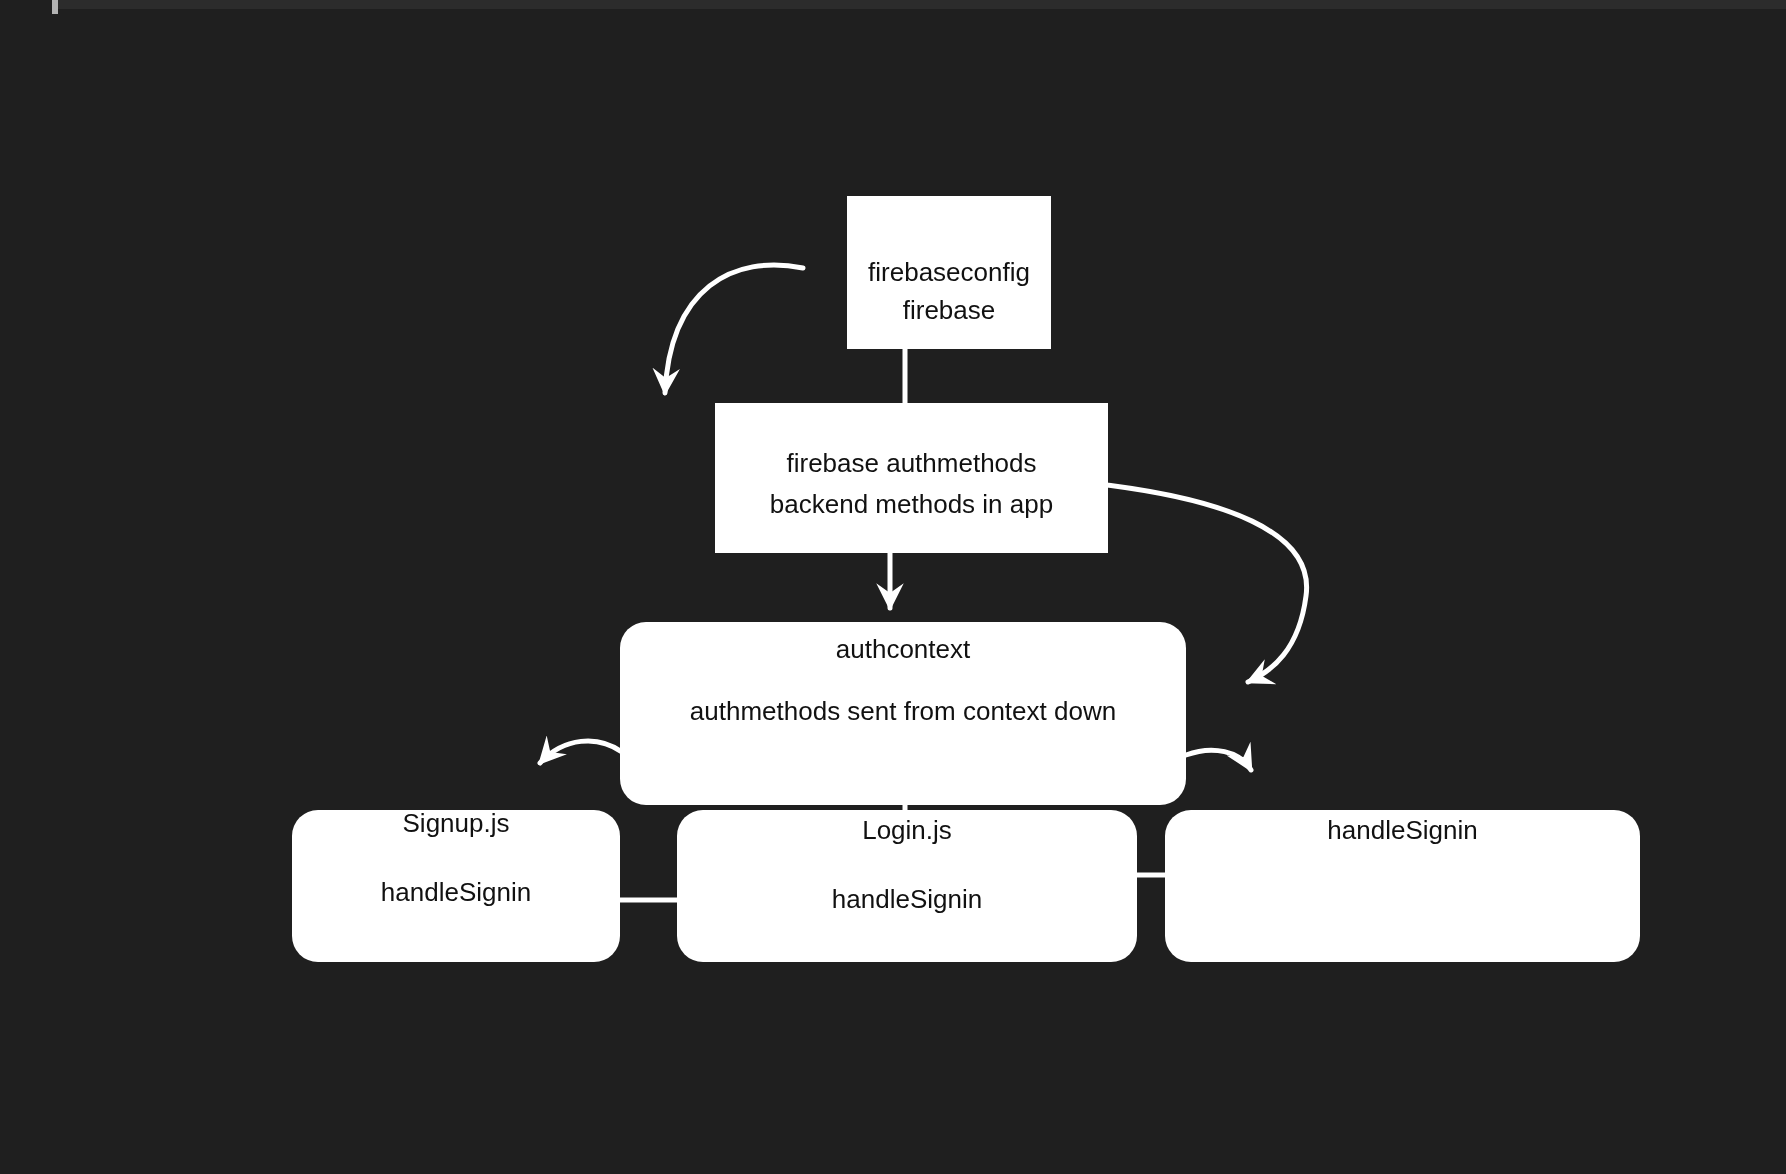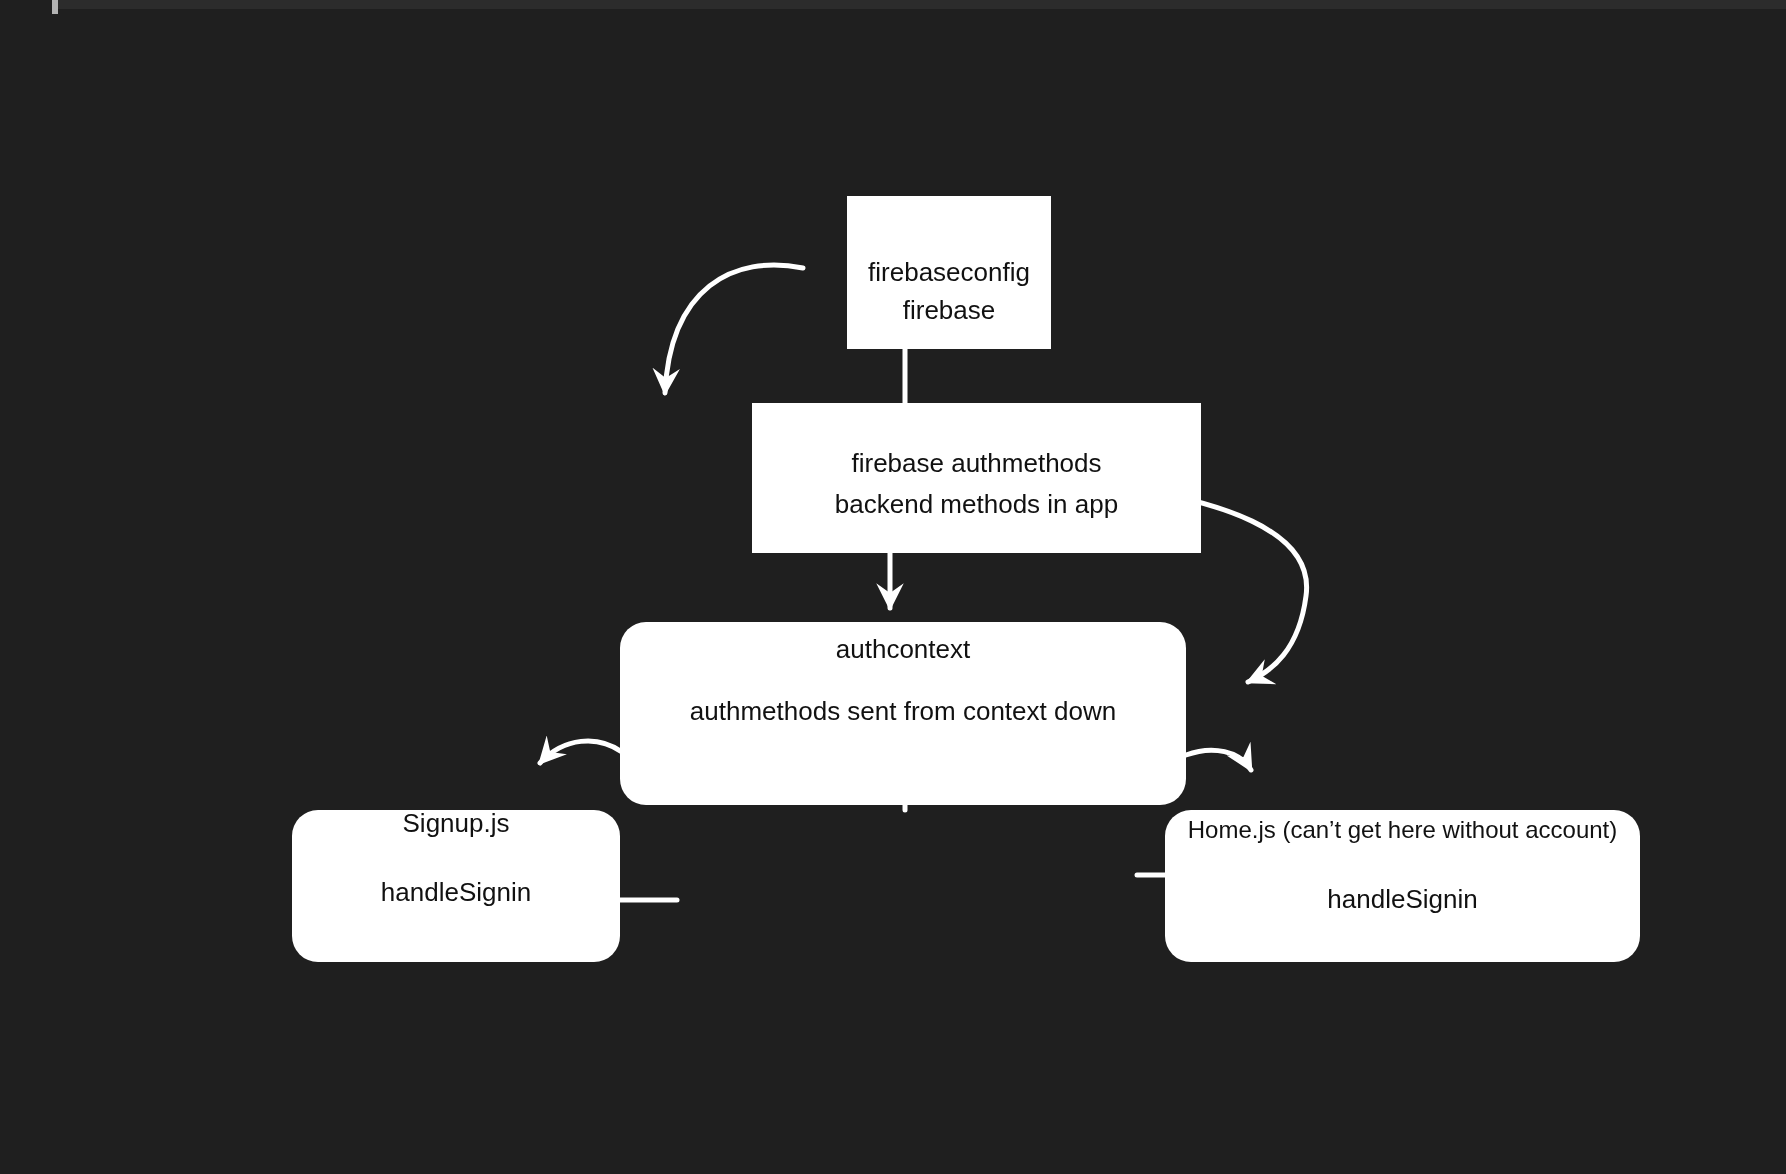--- a/index.html
+++ b/index.html
@@ -37,21 +37,21 @@
     font-size: 26px;
     line-height: 26px;
     text-align: center;
     white-space: nowrap;
   }
   .node.sharp { border-radius: 0; }
   .node.round { border-radius: 26px; }
   .nline { display: block; }
   #n0 { left: 803px; top: 196px; width: 204px; height: 153px;
         justify-content: center; padding-top: 36px; gap: 12px; margin-left: 44px; }
-  #n1 { left: 752px; top: 403px; width: 449px; height: 150px;
+  #n1 { left: 715px; top: 403px; width: 393px; height: 150px;
         justify-content: flex-start; padding-top: 47px; gap: 15px; }
   #n2 { left: 620px; top: 622px; width: 566px; height: 183px;
         justify-content: flex-start; padding-top: 14px; gap: 36px; }
   #n3 { left: 292px; top: 810px; width: 328px; height: 152px;
         justify-content: flex-start; gap: 43px; }
   #n4 { left: 677px; top: 810px; width: 460px; height: 152px;
         justify-content: flex-start; padding-top: 7px; gap: 43px; }
   #n5 { left: 1165px; top: 810px; width: 475px; height: 152px;
         justify-content: flex-start; padding-top: 7px; gap: 43px; }
   #n5 .first { font-size: 24px; }
@@ -95,19 +95,22 @@
   <div class="node round" id="n2">
     <span class="nline first">authcontext</span>
     <span class="nline">authmethods sent from context down</span>
   </div>
 
   <div class="node round" id="n3">
     <span class="nline first">Signup.js</span>
     <span class="nline">handleSignin</span>
   </div>
 
+  <div class="node round" id="n4">
+    <span class="nline first">Login.js</span>
+    <span class="nline">handleSignin</span>
+  </div>
 
   <div class="node round" id="n5">
-    <span class="nline first">Home.js (can’t get here without account)</span>
     <span class="nline">handleSignin</span>
   </div>
 
 </div>
 
 </body></html>

